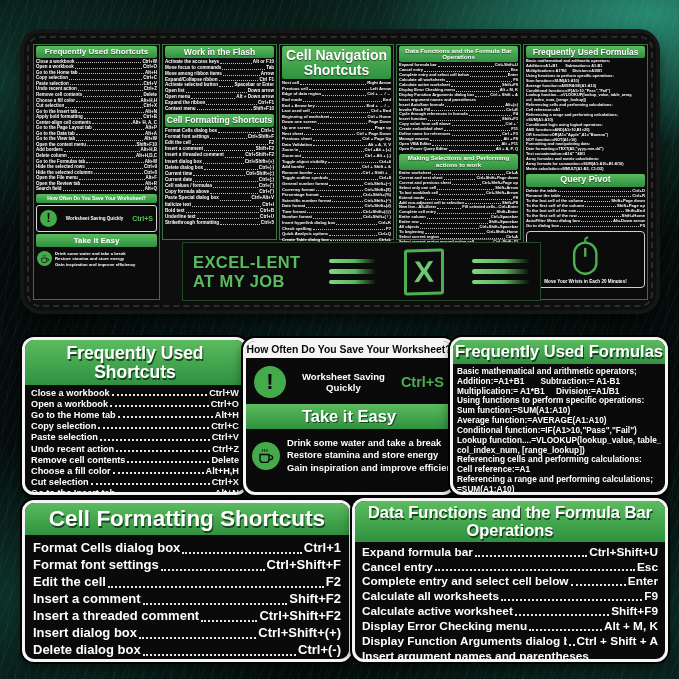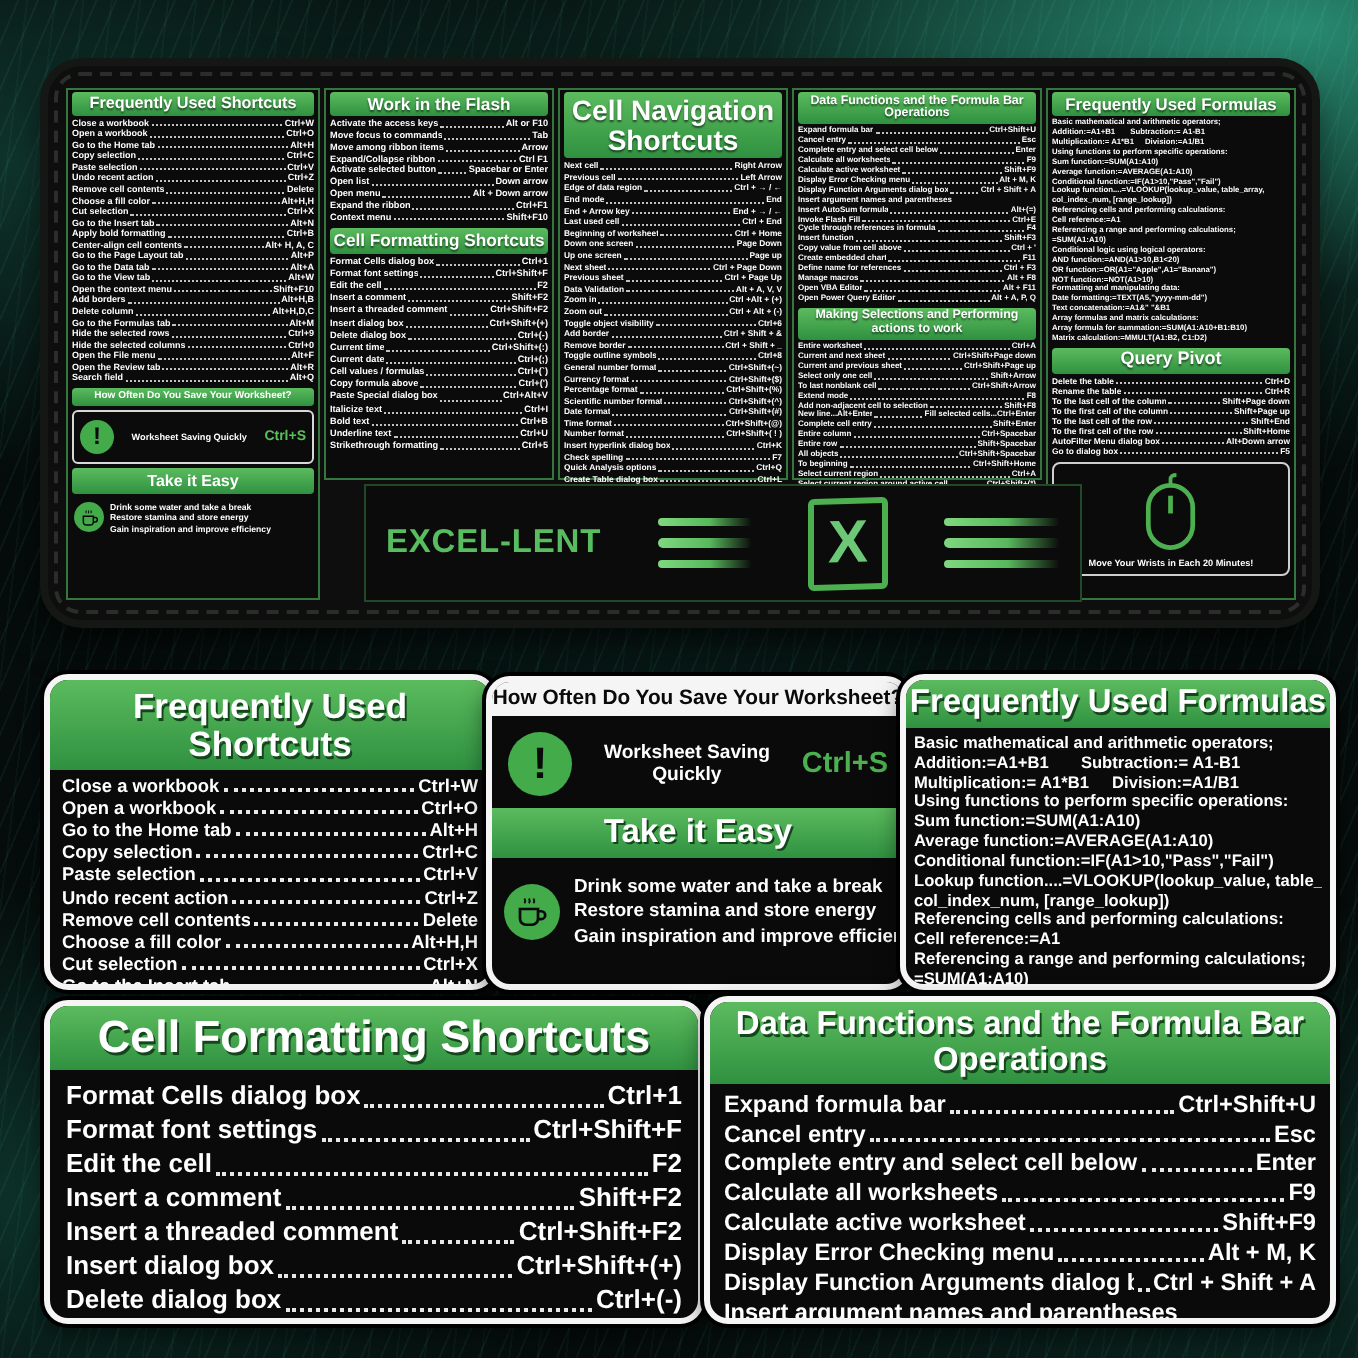--- a/index.html
+++ b/index.html
@@ -946,20 +946,21 @@
           <line x1="19" y1="16" x2="19" y2="28" stroke="#4caf50" stroke-width="3.2"></line>
           <path d="M19 9 V5 q0 -3 4 -3" fill="none" stroke="#4caf50" stroke-width="2.6"></path>
         </svg>
         <div class="cap">Move Your Wrists in Each 20 Minutes!</div>
       </div>
     </div>
 
     <div class="band">
       <div class="slogan">
         <div>EXCEL-LENT</div>
+        <div>AT MY JOB</div>
       </div>
       <div class="slines">
         <div class="sline"></div>
           <div class="sline"></div>
           <div class="sline"></div>
       </div>
       <div class="xlogo">X</div>
       <div class="slines right">
         <div class="sline"></div>
           <div class="sline"></div>

